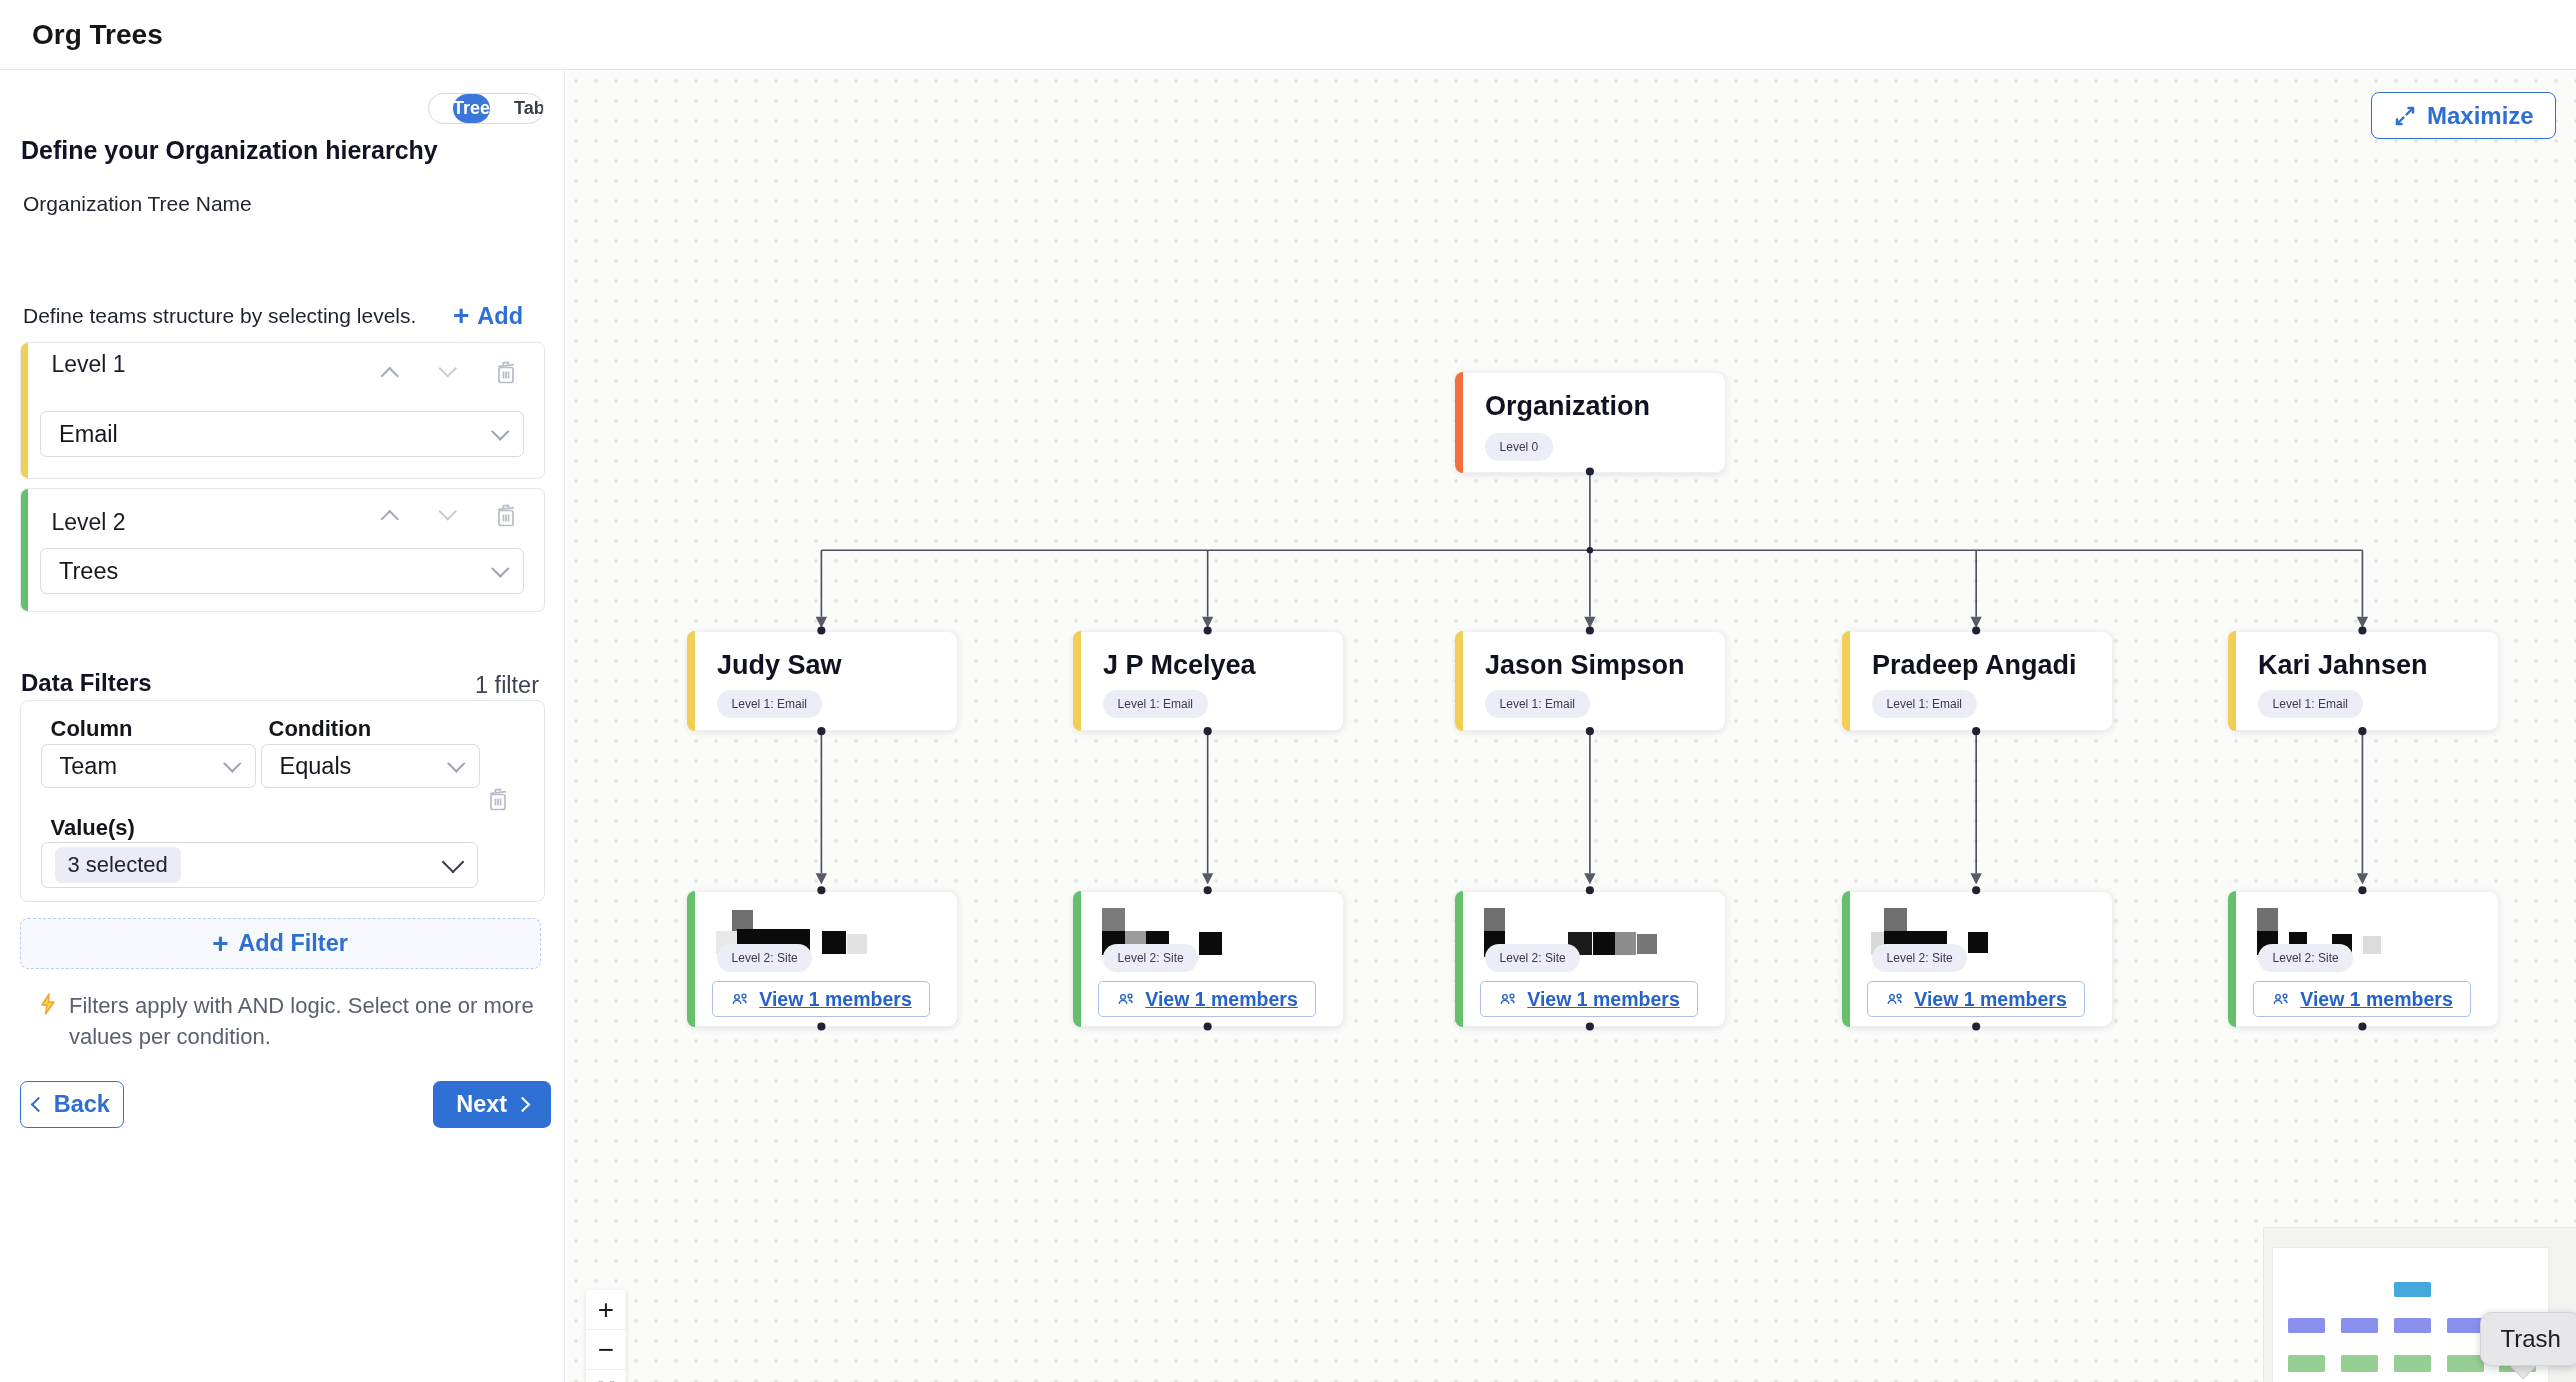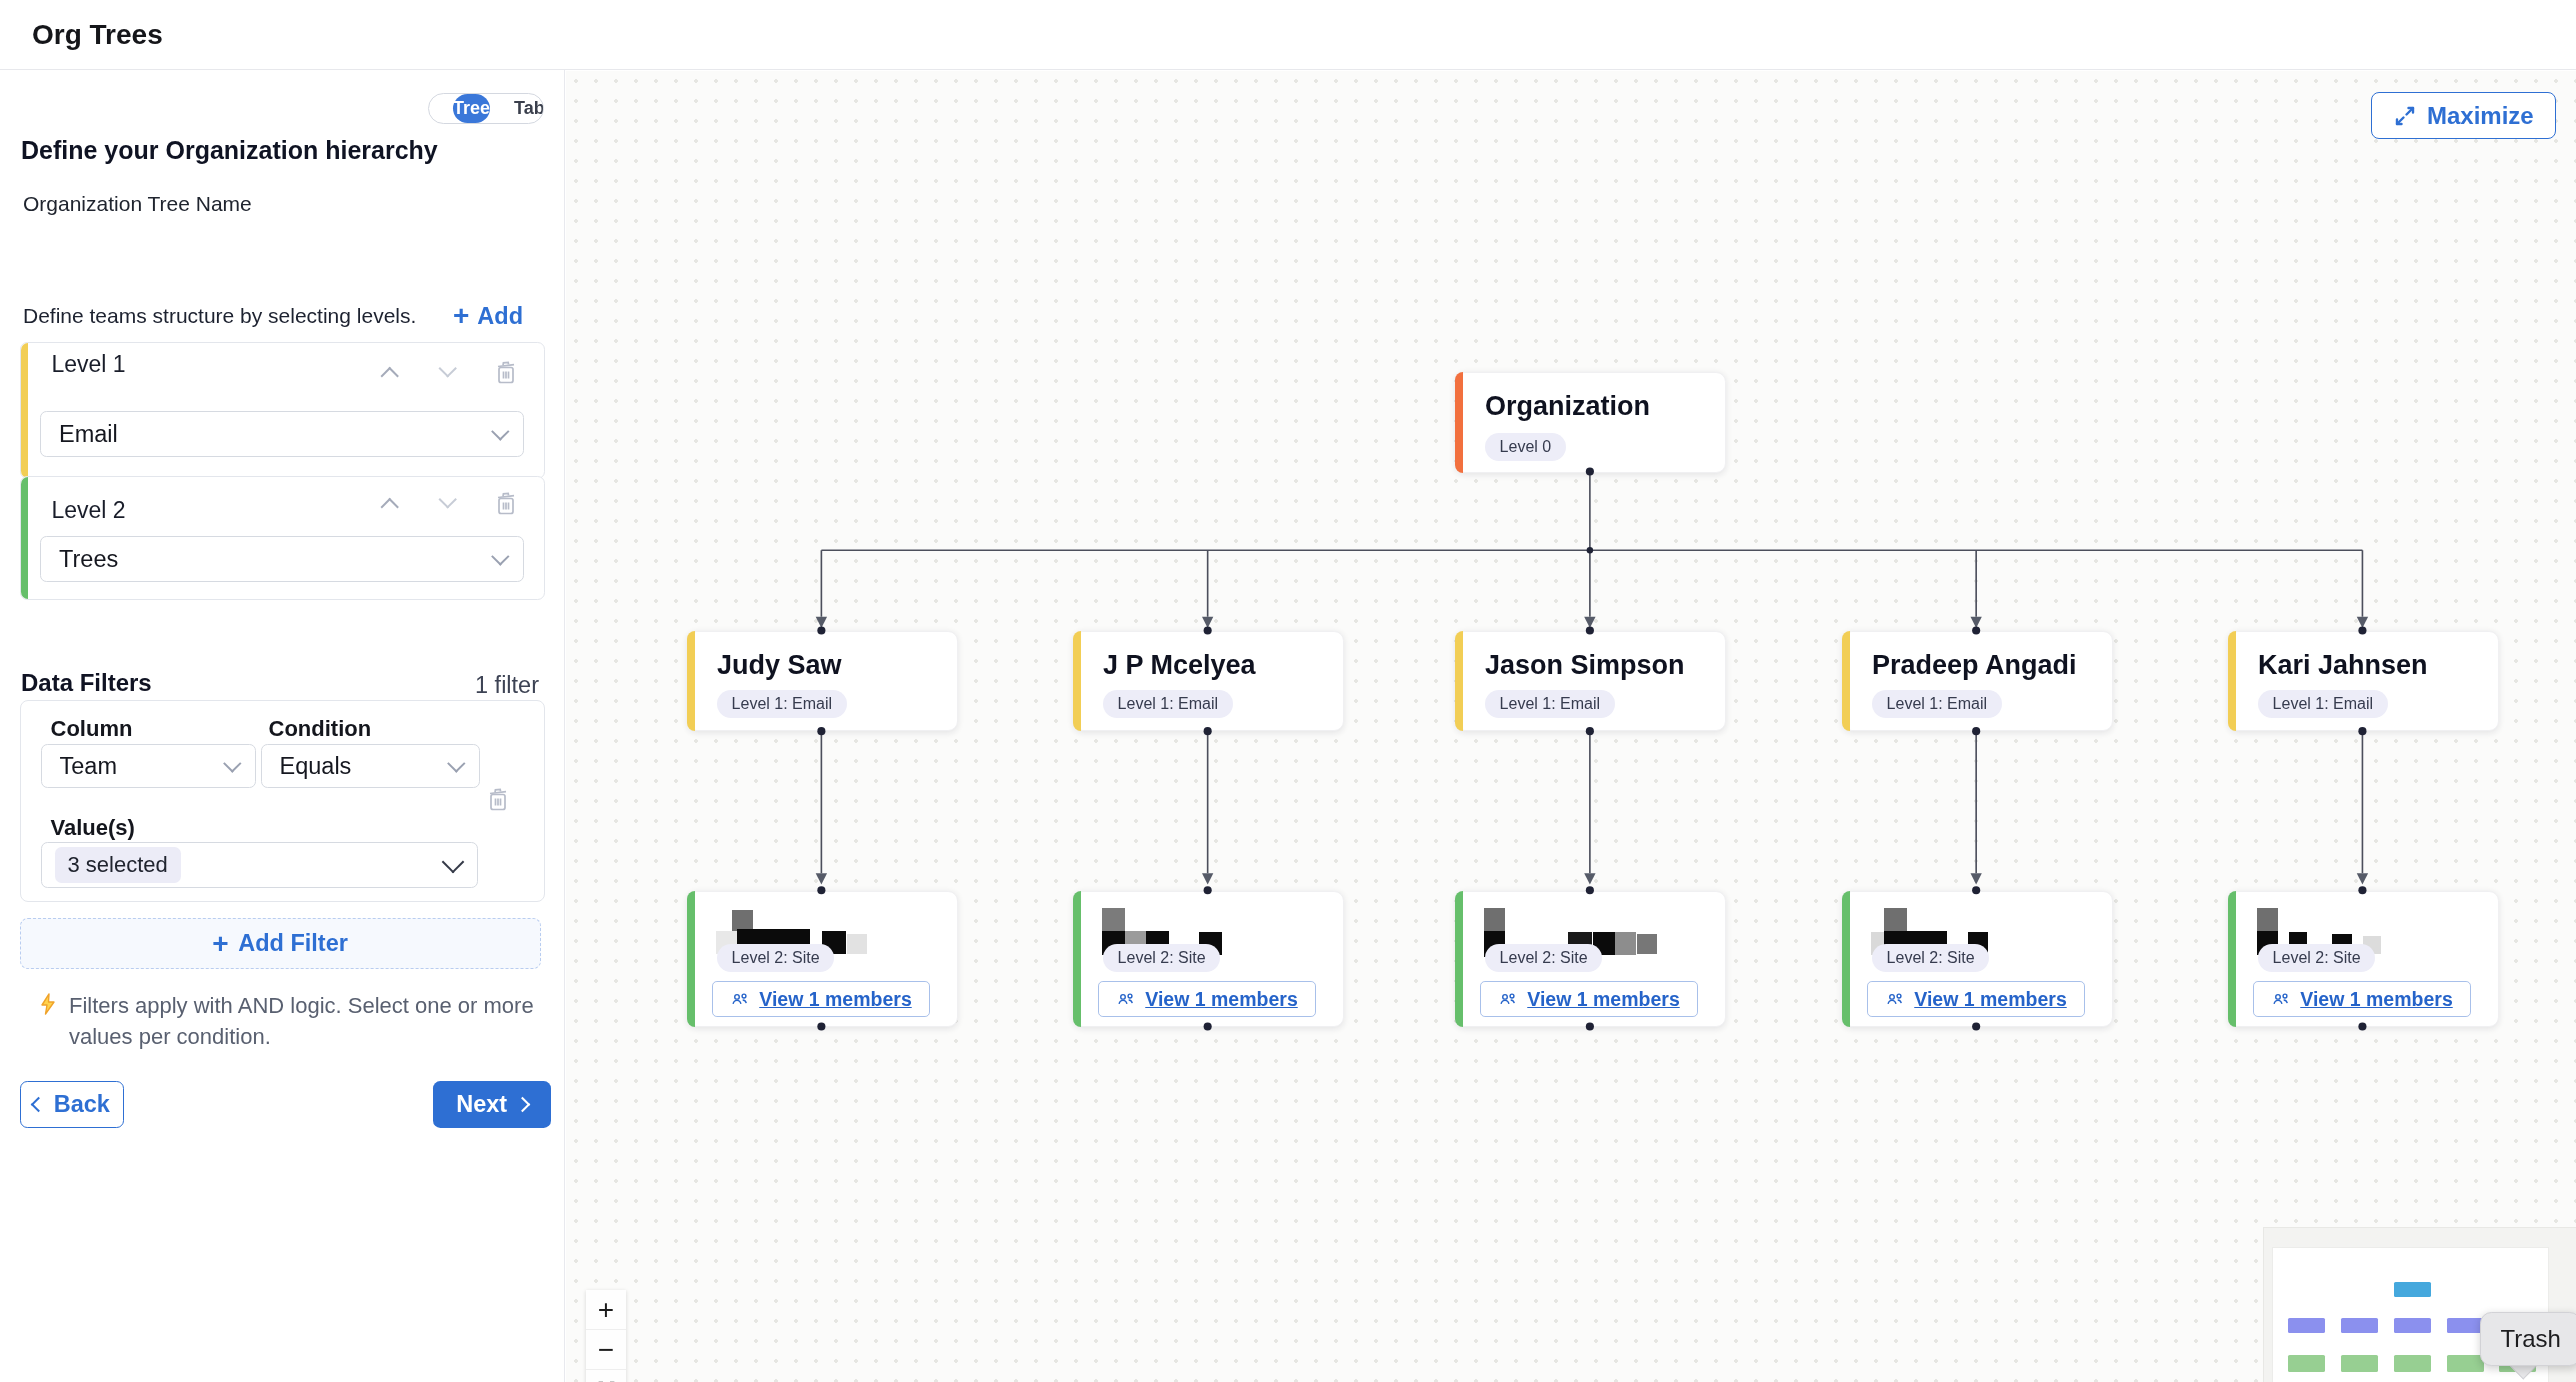--- a/index.html
+++ b/index.html
@@ -55,21 +55,21 @@
   .bchev.right{transform:rotate(-45deg);}
 
   
   .canvas{position:absolute;left:566px;top:71px;right:0;bottom:0;background:#fbfbfa;
     background-image:radial-gradient(circle,#e6e6e2 1.6px,transparent 2.1px);background-size:20px 20px;}
   .maximize{position:absolute;left:2371px;top:92px;width:183px;height:45px;background:#fff;border:1.6px solid #2e6fd3;border-radius:8px;display:flex;align-items:center;justify-content:center;gap:9.7px;color:#2e6fd3;font-size:24px;font-weight:700;cursor:pointer;z-index:5;}
 
   .node{position:absolute;width:269px;background:#fff;border:0.8px solid #f0f0f2;border-radius:9.7px;box-shadow:0 1.6px 6.5px rgba(25,28,50,.10);z-index:3;}
   .node .accent{position:absolute;left:-0.8px;top:-0.8px;bottom:-0.8px;width:7.3px;border-radius:9.7px 0 0 9.7px;}
   .node-title{position:absolute;left:29px;top:18px;font-size:27px;font-weight:700;color:#0f1220;white-space:nowrap;}
-  .badge{position:absolute;left:29px;display:inline-flex;align-items:center;height:28px;padding:0 14.6px;border-radius:14.6px;background:#ededf8;font-size:16px;color:#363b4e;white-space:nowrap;}
+  .badge{position:absolute;left:29px;display:inline-flex;align-items:center;height:28px;padding:0 14.6px;border-radius:14.6px;background:#ededf8;font-size:12px;color:#363b4e;white-space:nowrap;}
   .node.root{left:1455px;top:372px;height:99px;}
   .node.l1{top:631px;height:98px;}
   .node.l2{top:891px;height:134px;}
   .redact{position:absolute;left:28px;top:16px;width:187px;height:47px;}
   .redact span{position:absolute;display:block;}
   .members-btn{position:absolute;left:24px;top:89px;width:218px;height:36px;border:1.6px solid #a8c0ea;border-radius:4.9px;background:#fff;display:flex;align-items:center;justify-content:center;gap:8px;cursor:pointer;box-sizing:border-box;}
   .members-label{font-size:19.5px;font-weight:700;color:#2563c9;text-decoration:underline;}
 
   .edges{position:absolute;left:0;top:0;z-index:4;pointer-events:none;}
 
@@ -136,21 +136,21 @@
             <path d="M9 6.8 L9.4 4.4 L14.2 4 L14.6 5.9"></path>
           </g>
         </svg>
     </div>
     <div class="select" style="position:absolute;left:19.5px;top:68px;width:448px;height:44px;">
       <span class="sel-text">Email</span>
       <span class="sel-chev"></span>
     </div>
   </div>
 
-  <div class="level-card" style="top:407px;height:122px;">
+  <div class="level-card" style="top:419px;height:122px;">
     <div class="accent" style="background:#66bf6b;"></div>
     <div class="level-title" style="top:19.5px;">Level 2</div>
     <div class="icon-btn" style="left:351px;top:8px;">
         <div class="chev up"></div>
       </div>
     <div class="icon-btn" style="left:409px;top:8px;">
         <div class="chev down"></div>
       </div>
     <div class="icon-btn" style="left:467px;top:8px;">
       <svg width="24" height="28" viewBox="0 0 24 27">

